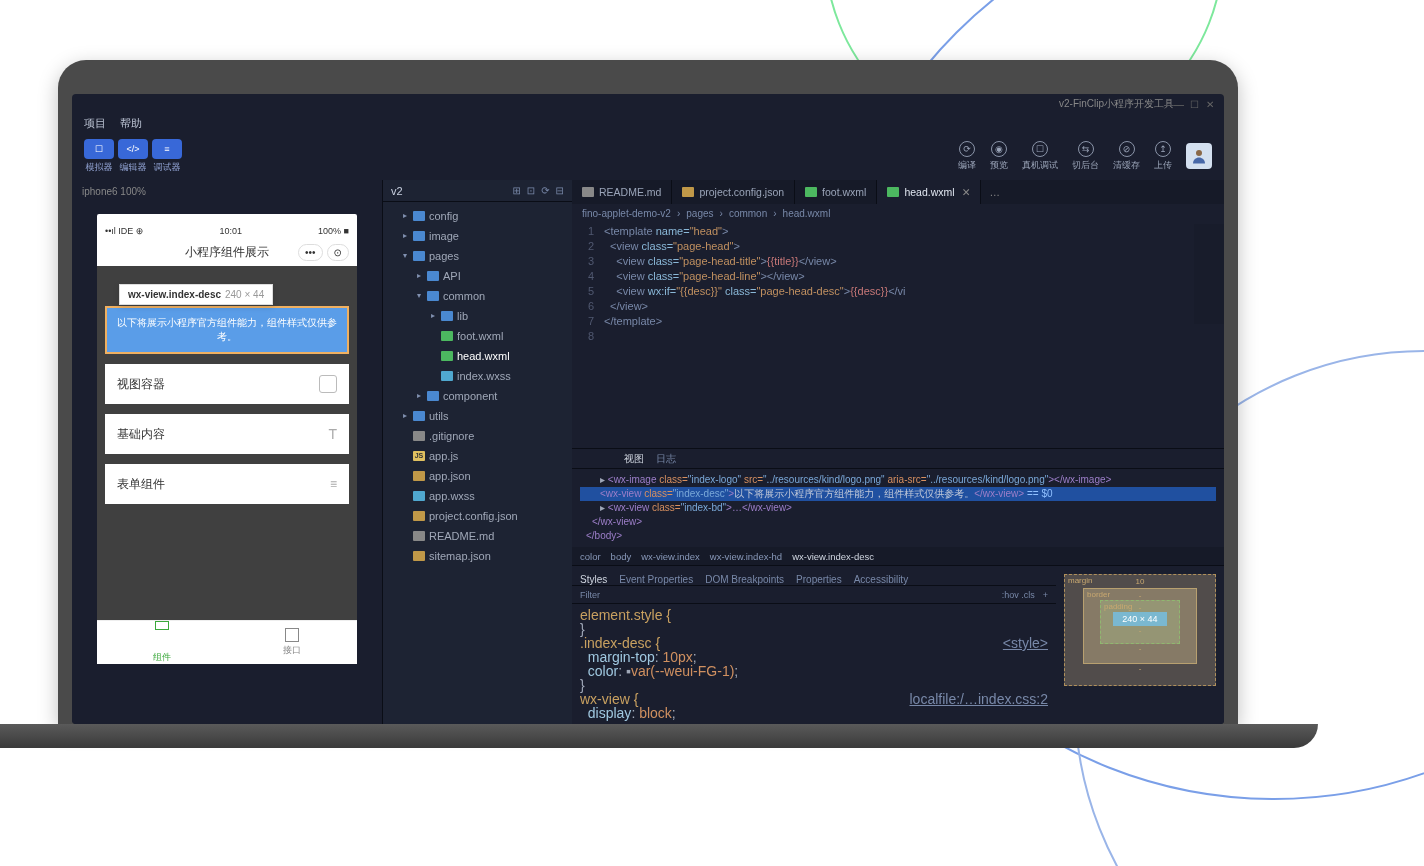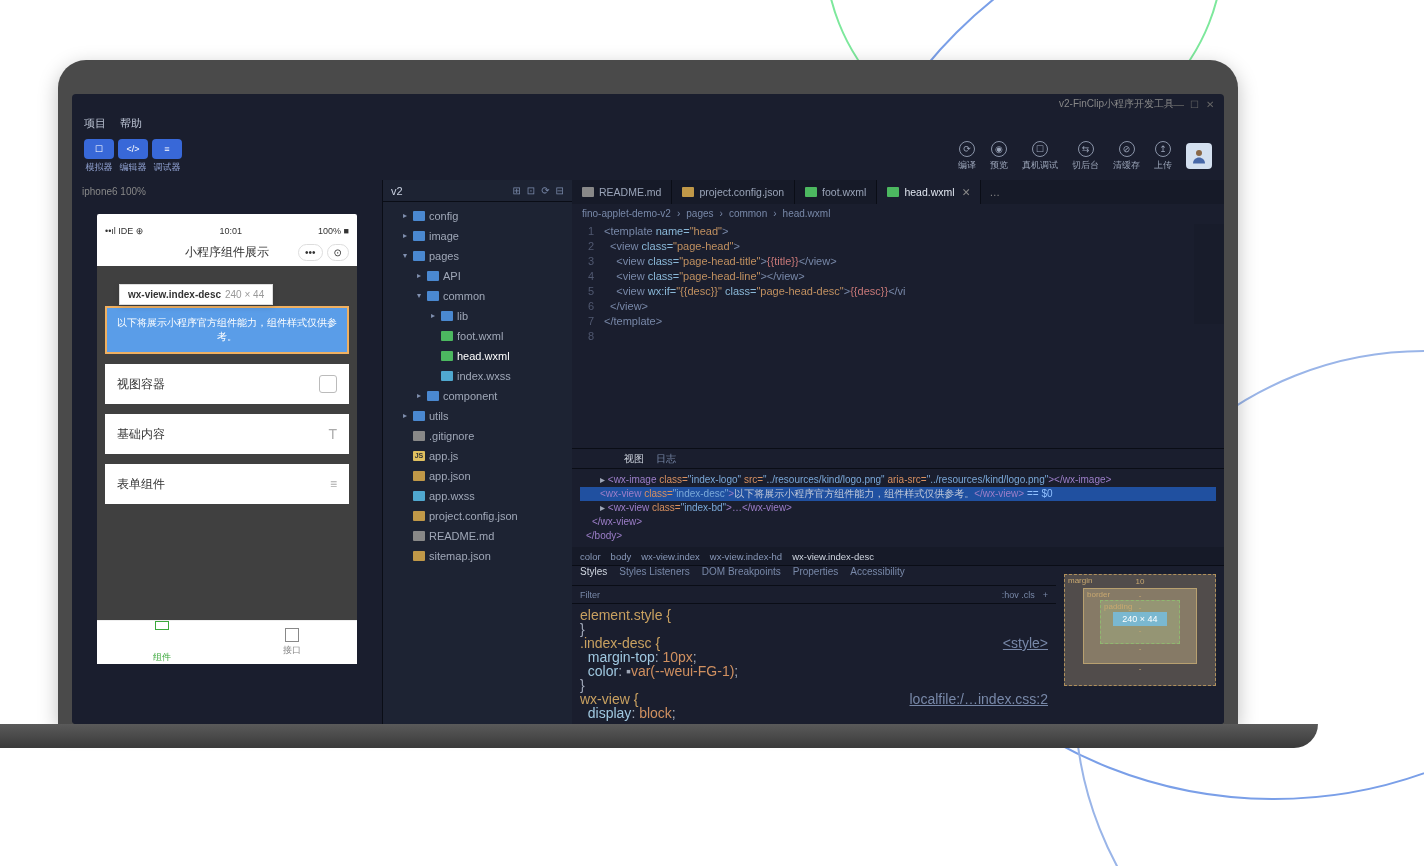--- a/index.html
+++ b/index.html
@@ -92,21 +92,21 @@
 .dt-tab.active { color: #d0d6e0; margin-left: 44px; }
 .dom { font-family: Consolas, monospace; font-size: 10px; line-height: 14px; padding: 4px 8px; max-height: 100px; overflow: hidden; }
 .dom-line { white-space: nowrap; }
 .dom-line.hl { background: #2050a0; color: #fff; }
 .dom .t { color: #9c7ec8; } .dom .a { color: #d89060; } .dom .v { color: #7aa8d8; } .dom .tx { color: #c0c8d8; }
 .dom-crumb { height: 18px; background: #161a28; padding: 0 8px; font-size: 9.5px; color: #8898b8; display: flex; gap: 10px; align-items: center; }
 .dom-crumb .cur { color: #d0d6e0; }
 
 .styles-row { display: flex; border-top: 1px solid #0a0d16; }
 .styles { flex: 1; font-size: 10px; }
-.st-tabs { height: 20px; display: flex; gap: 12px; padding: 0 8px; align-items: flex-start; color: #7888a8; border-bottom: 1px solid #0a0d16; }
+.st-tabs { height: 20px; display: flex; gap: 12px; padding: 0 8px; align-items: flex-end; color: #7888a8; border-bottom: 1px solid #0a0d16; }
 .st-tabs .active { color: #d0d6e0; }
 .st-filter { height: 18px; display: flex; align-items: center; padding: 0 8px; color: #7888a8; font-size: 9px; border-bottom: 1px solid #0a0d16; }
 .st-filter .h { margin-left: auto; }
 .st-body { font-family: Consolas, monospace; font-size: 14px; line-height: 14px; padding: 4px 8px; }
 .rule-link { float: right; color: #7888a8; text-decoration: underline; }
 .sel { color: #c8a060; } .prop { color: #a0c8e0; } .val { color: #d09060; }
 
 .box-model { width: 168px; padding: 8px; }
 .bm-m { border: 1px dashed #b0905c; background: #e8cc9c44; padding: 12px 18px; font-size: 8px; color: #c8a870; position: relative; }
 .bm-b { border: 1px solid #b8a070; background: #f0d89c55; padding: 10px 16px; position: relative; }
@@ -427,21 +427,21 @@
       <span>body</span>
       <span>wx-view.index</span>
       <span>wx-view.index-hd</span>
       <span class="cur">wx-view.index-desc</span>
     </div>
 
     <div class="styles-row">
       <div class="styles">
         <div class="st-tabs">
           <span class="active">Styles</span>
-          <span>Styles Listeners</span>
+          <span>Event Properties</span>
           <span>DOM Breakpoints</span>
           <span>Properties</span>
           <span>Accessibility</span>
         </div>
         <div class="st-filter">
           <span>Filter</span>
           <span class="h">:hov .cls</span>
           <span style="margin-left:8px">+</span>
         </div>
         <div class="st-body">

